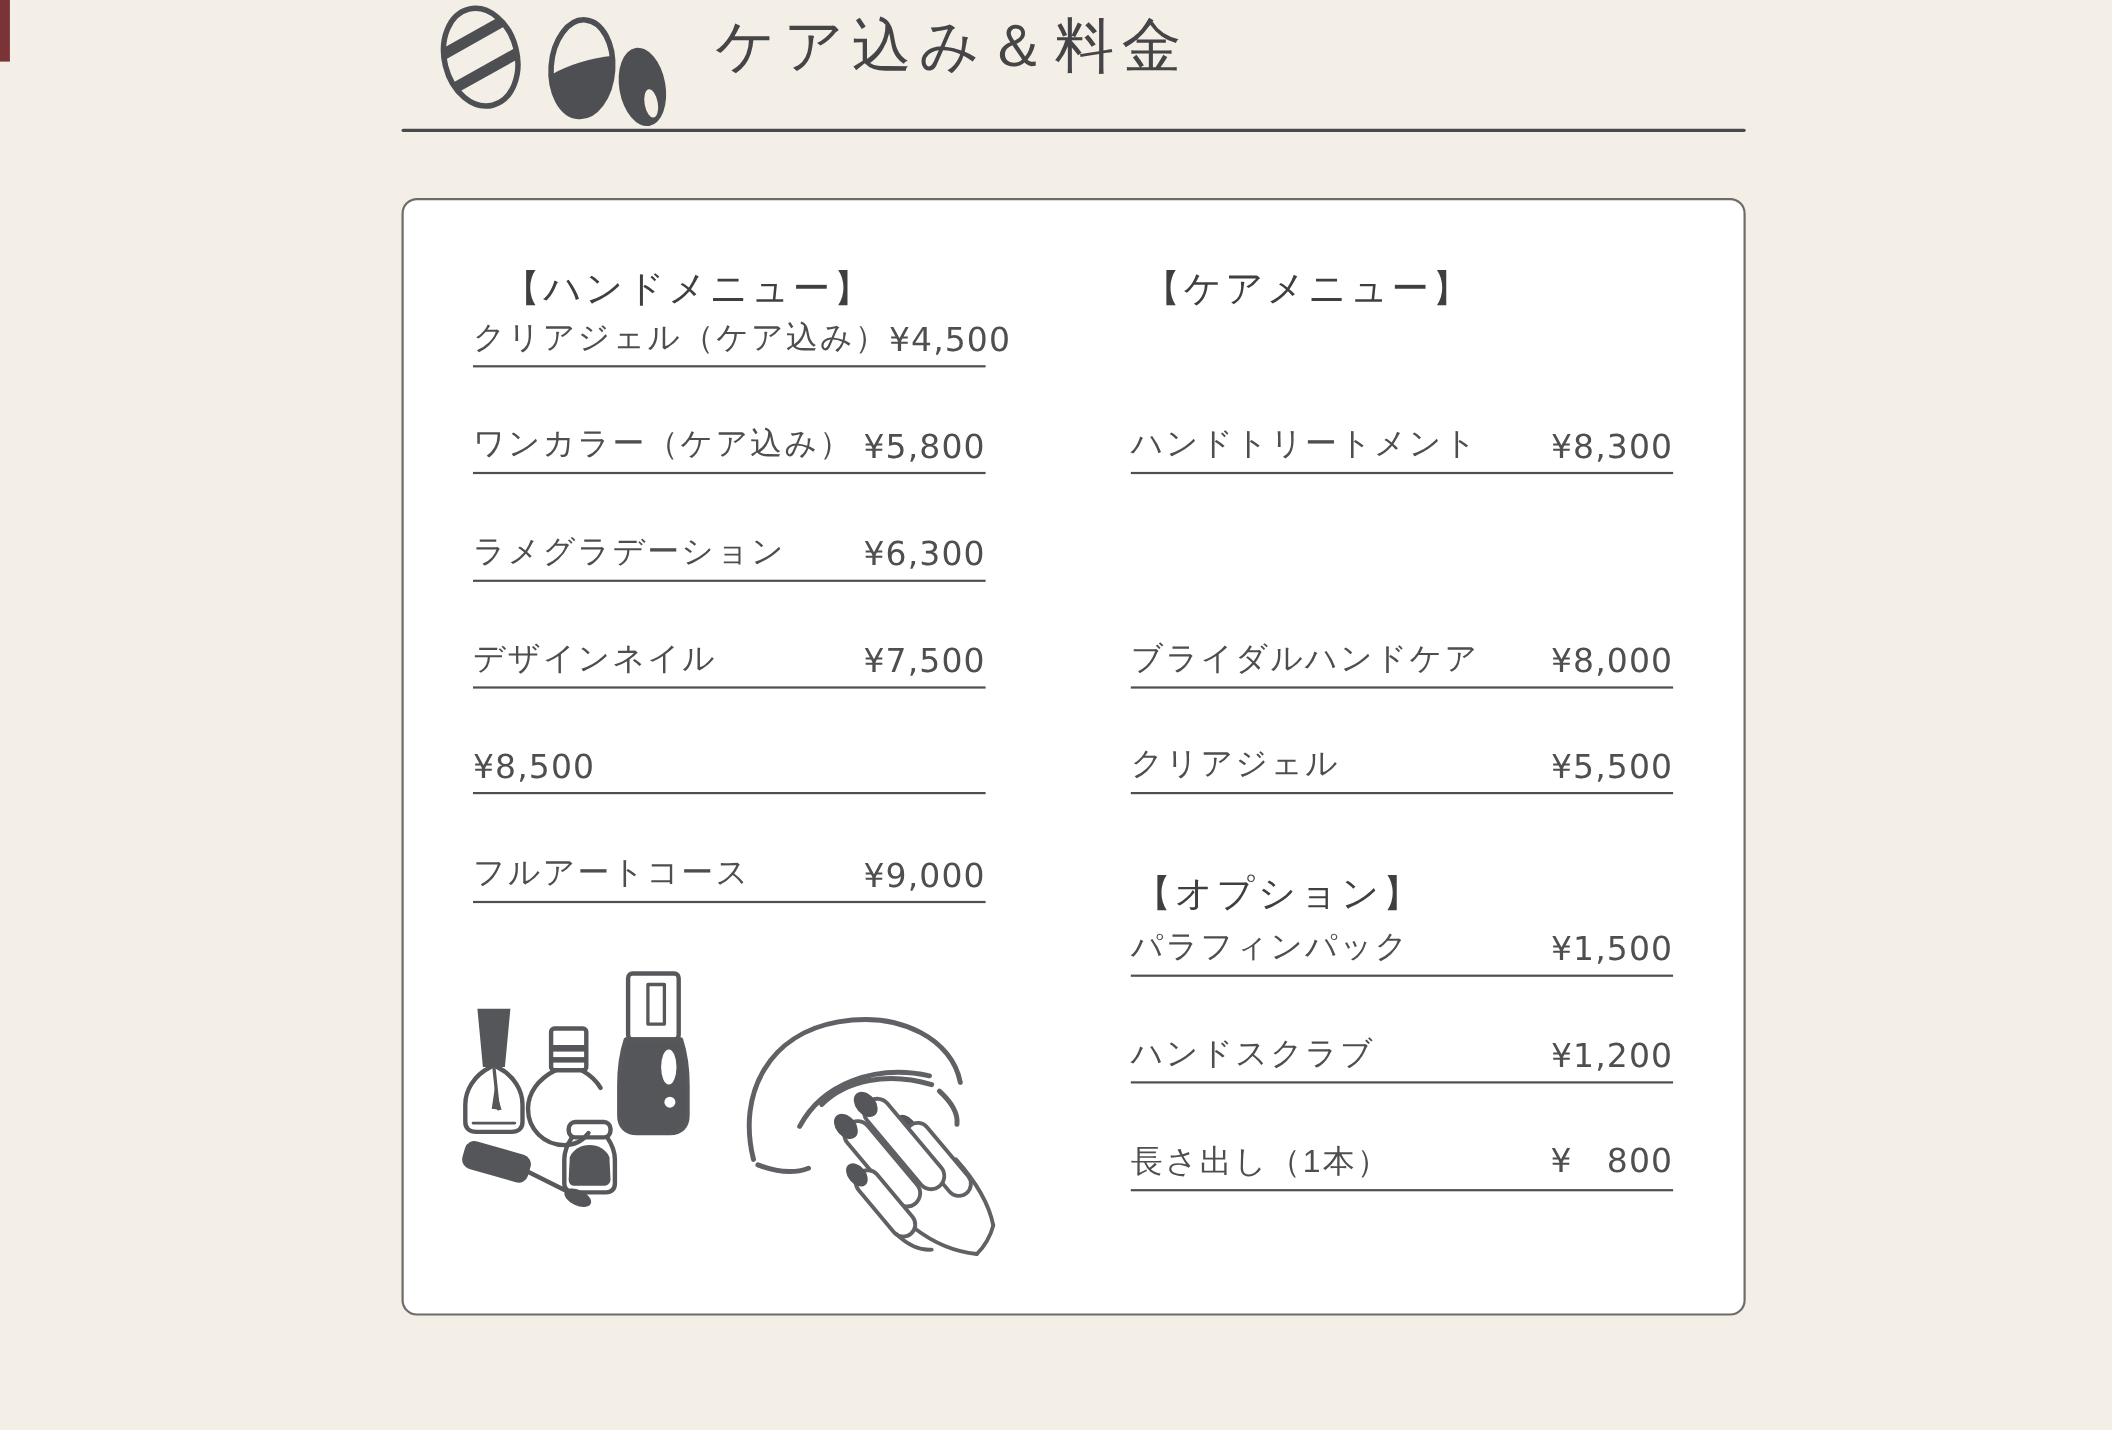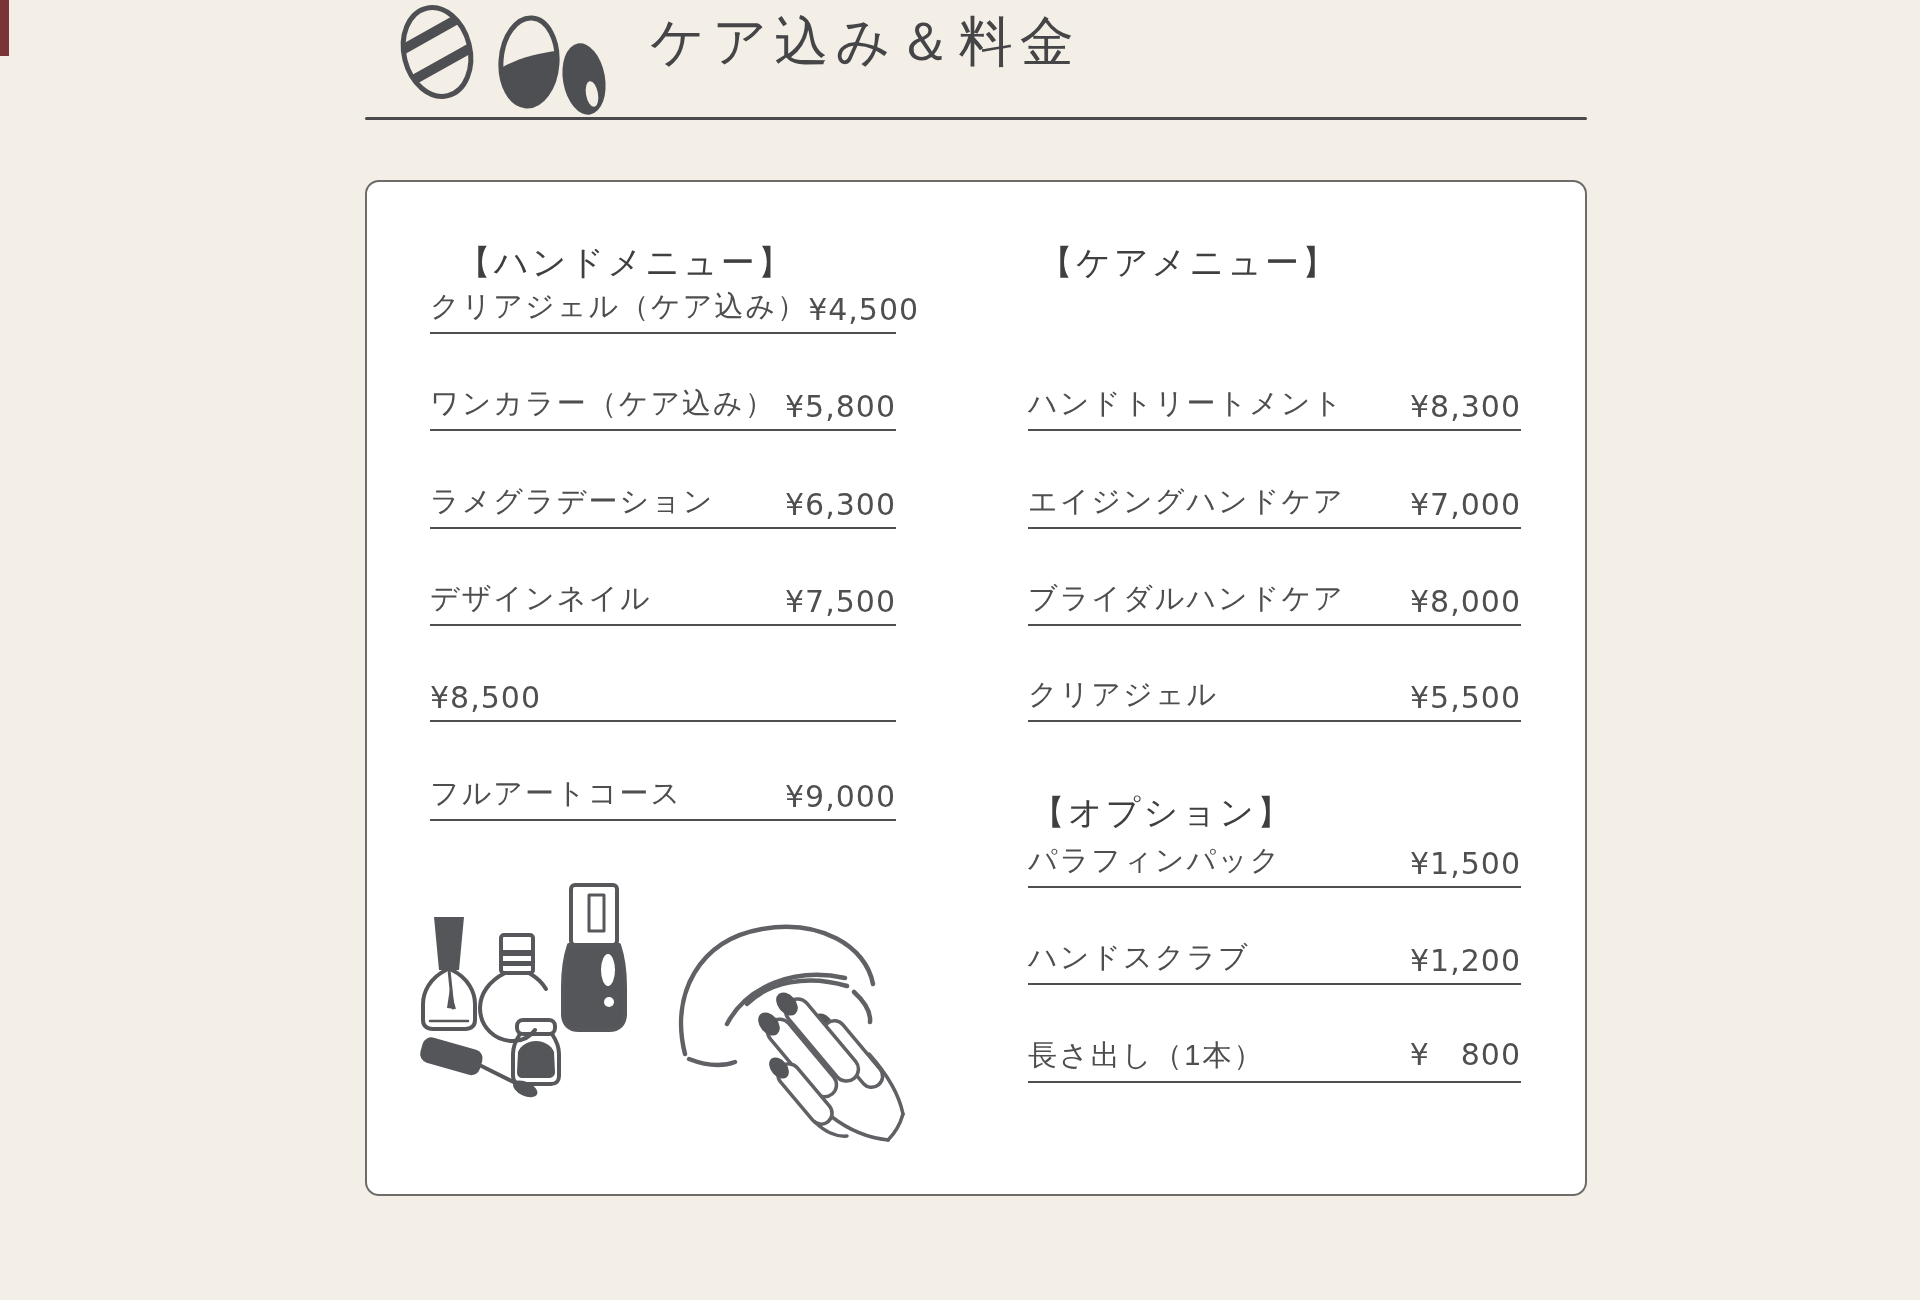--- a/index.html
+++ b/index.html
@@ -111,24 +111,20 @@
   </div>
   <div class="menu-row col-left" style="top:587px">
     <span class="item-label">フルアートコース</span>
     <span class="item-price">¥9,000</span>
   </div>
 
   <div class="menu-row col-right" style="top:197px">
     <span class="item-label">ハンドトリートメント</span>
     <span class="item-price">¥8,300</span>
   </div>
-  <div class="menu-row col-right" style="top:295px">
-    <span class="item-label">エイジングハンドケア</span>
-    <span class="item-price">¥7,000</span>
-  </div>
   <div class="menu-row col-right" style="top:392px">
     <span class="item-label">ブライダルハンドケア</span>
     <span class="item-price">¥8,000</span>
   </div>
   <div class="menu-row col-right" style="top:488px">
     <span class="item-label">クリアジェル</span>
     <span class="item-price">¥5,500</span>
   </div>
 
   <div class="menu-row col-right" style="top:654px">

